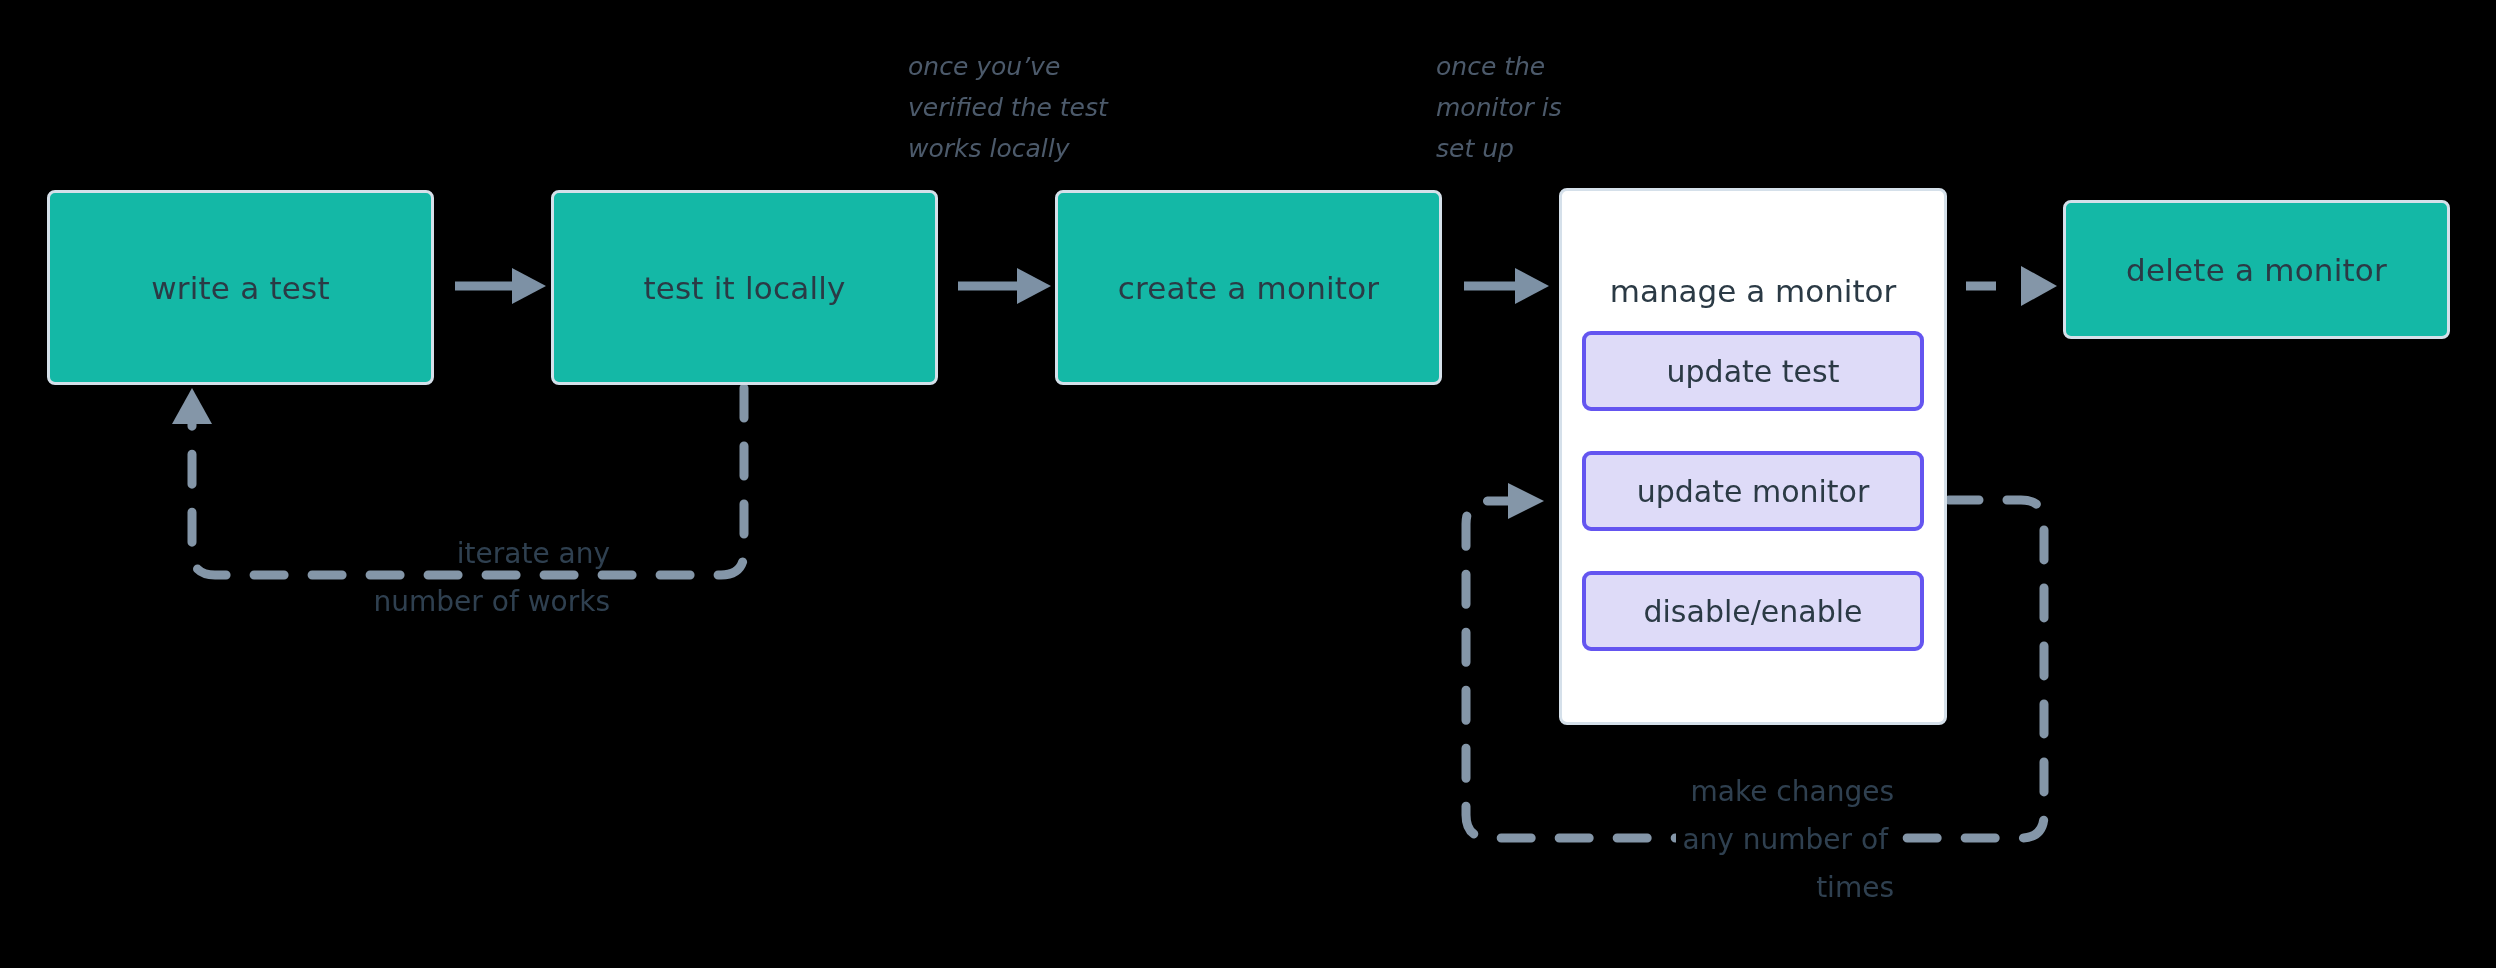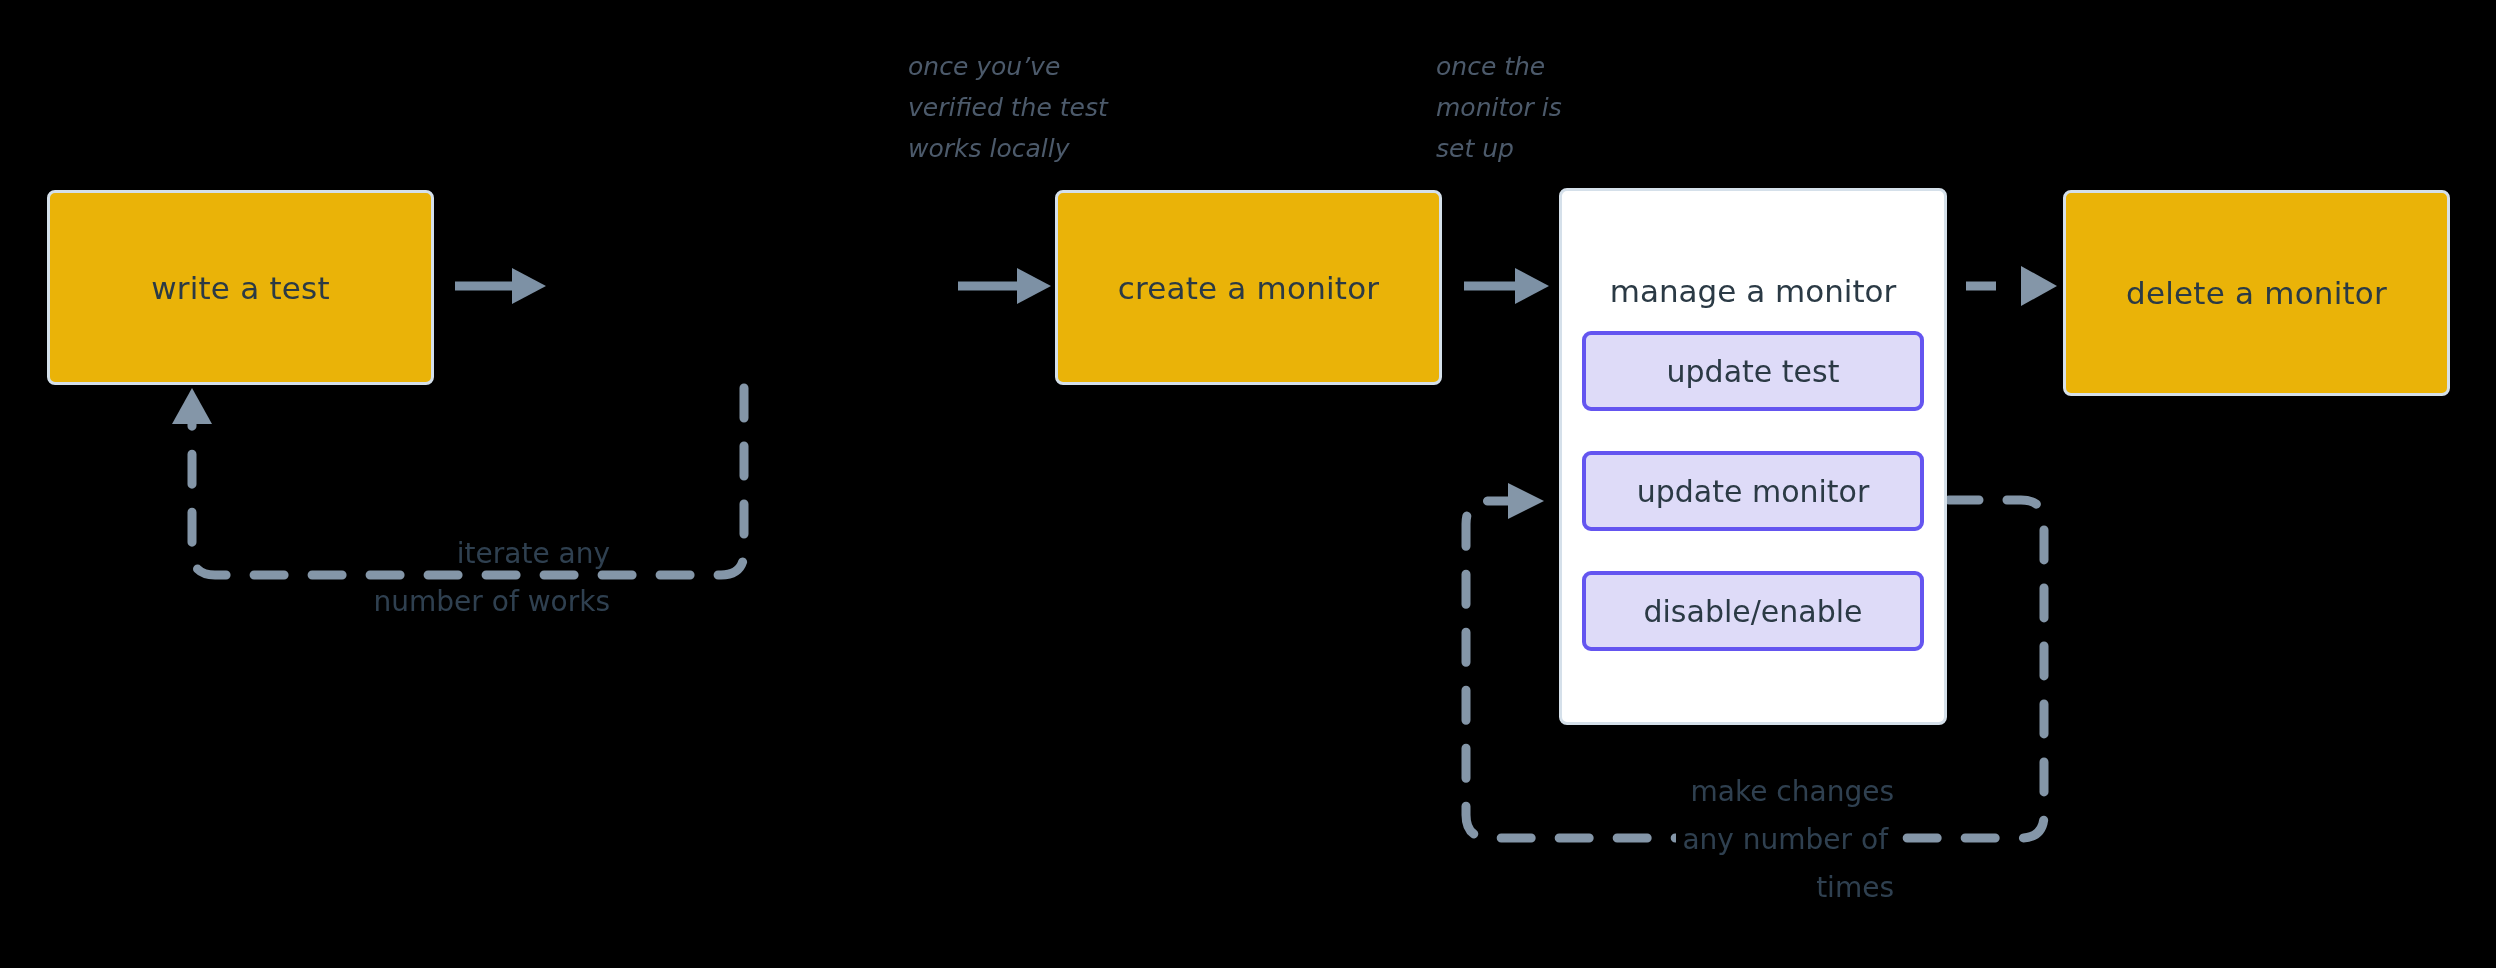--- a/index.html
+++ b/index.html
@@ -17,21 +17,21 @@
     position: relative;
     width: 2496px;
     height: 968px;
     background: #000000;
   }
 
   
   .node {
     position: absolute;
     box-sizing: border-box;
-    background: #eab308;
+    background: #14b8a6;
     border: 3px solid #d5e0ea;
     border-radius: 8px;
     display: flex;
     align-items: center;
     justify-content: center;
   }
   .node-label {
     font-size: 31px;
     color: #2b3a45;
     letter-spacing: 0.2px;
@@ -162,20 +162,23 @@
     <g>
       <path class="dashed-edge" d="M 1949 500 L 2021 500 Q 2044 500 2044 523 L 2044 815 Q 2044 838 2021 838 L 1489 838 Q 1466 838 1466 815 L 1466 524 Q 1466 501 1489 501 L 1512 501"></path>
       <polygon class="head-dash" points="1508,483 1544,501 1508,519"></polygon>
     </g>
   </svg>
 
   <div class="node" style="left:47px; top:190px; width:387px; height:195px;">
     <span class="node-label">write a test</span>
   </div>
 
+  <div class="node" style="left:551px; top:190px; width:387px; height:195px;">
+    <span class="node-label">test it locally</span>
+  </div>
 
   <div class="node" style="left:1055px; top:190px; width:387px; height:195px;">
     <span class="node-label">create a monitor</span>
   </div>
 
   <div class="group-node" style="left:1559px; top:188px; width:388px; height:537px;">
     <span class="group-title">manage a monitor</span>
 
     <div class="sub-node">
       <span class="sub-label">update test</span>
@@ -183,21 +186,21 @@
 
     <div class="sub-node">
       <span class="sub-label">update monitor</span>
     </div>
 
     <div class="sub-node">
       <span class="sub-label">disable/enable</span>
     </div>
   </div>
 
-  <div class="node" style="left:2063px; top:190px; width:387px; height:206px;">
+  <div class="node" style="left:2063px; top:200px; width:387px; height:139px;">
     <span class="node-label">delete a monitor</span>
   </div>
 
   <div class="note" style="left:908px; top:46px; width:300px;">once you’ve
 verified the test
 works locally</div>
 
   <div class="note" style="left:1436px; top:46px; width:260px;">once the
 monitor is
 set up</div>

